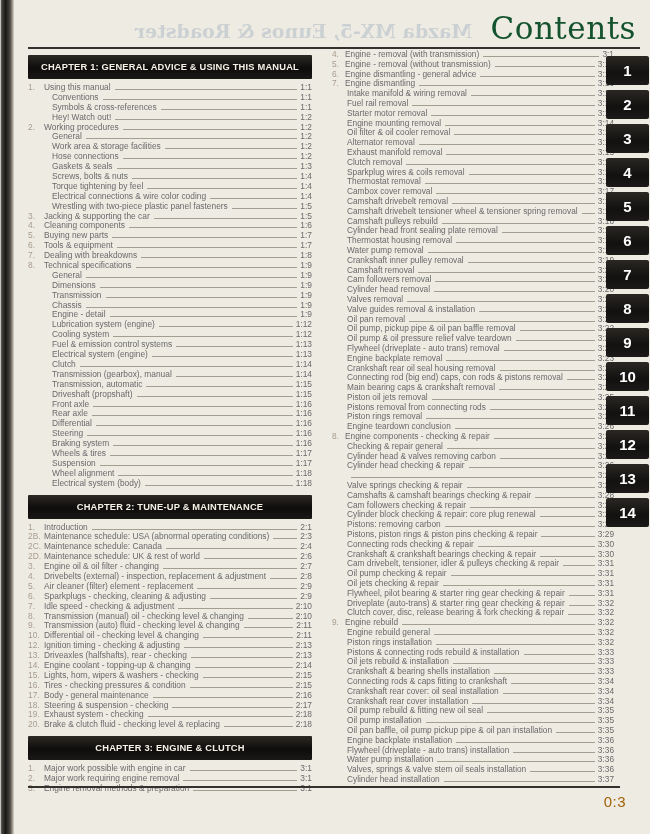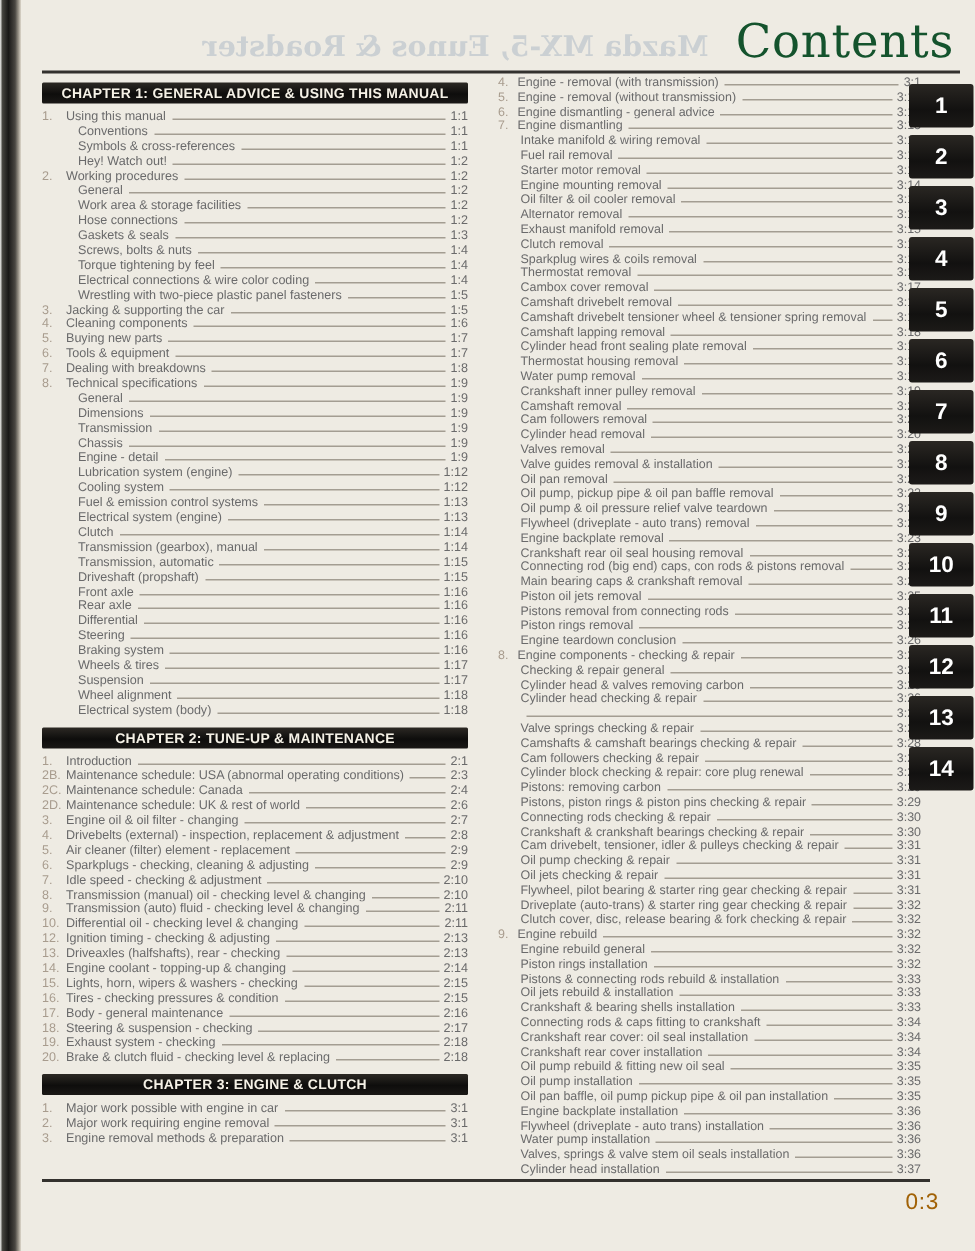--- a/index.html
+++ b/index.html
@@ -35,21 +35,21 @@
     border-top:2px solid #33312e;
   }
   .footer-page{
     position:absolute;top:793px;right:24px;
     font-size:15px;color:#a16207;letter-spacing:0.5px;
   }
   .col{position:absolute;color:#6a6a6b;}
   .colL{left:28px;top:55px;width:284px;font-size:8.4px;}
   .colR{left:332px;top:50px;width:282px;font-size:8.3px;}
   .chapter-bar{
-    height:14px;margin:6px 0 4px 0;
+    height:24px;margin:6px 0 4px 0;
     background:linear-gradient(180deg,#2c2924 0%,#0e0d0c 55%,#1a1816 100%);
     color:#f5f1e6;font-weight:bold;font-size:9.3px;letter-spacing:0.2px;
     display:flex;align-items:center;justify-content:center;
     border-radius:1px;
   }
   .chapter-bar.first{margin-top:0;}
   .row{
     display:flex;align-items:baseline;white-space:nowrap;overflow:hidden;
   }
   .colL .row{height:9.9px;line-height:9.9px;}
@@ -530,21 +530,21 @@
       <span class="t">Camshaft drivebelt removal</span>
       <span class="lead"></span>
       <span class="pg">3:17</span>
     </div>
     <div class="row sub">
       <span class="t">Camshaft drivebelt tensioner wheel &amp; tensioner spring removal</span>
       <span class="lead"></span>
       <span class="pg">3:18</span>
     </div>
     <div class="row sub">
-      <span class="t">Camshaft lapping removal</span>
+      <span class="t">Camshaft pulleys rebuild</span>
       <span class="lead"></span>
       <span class="pg">3:18</span>
     </div>
     <div class="row sub">
       <span class="t">Cylinder head front sealing plate removal</span>
       <span class="lead"></span>
       <span class="pg">3:19</span>
     </div>
     <div class="row sub">
       <span class="t">Thermostat housing removal</span>

